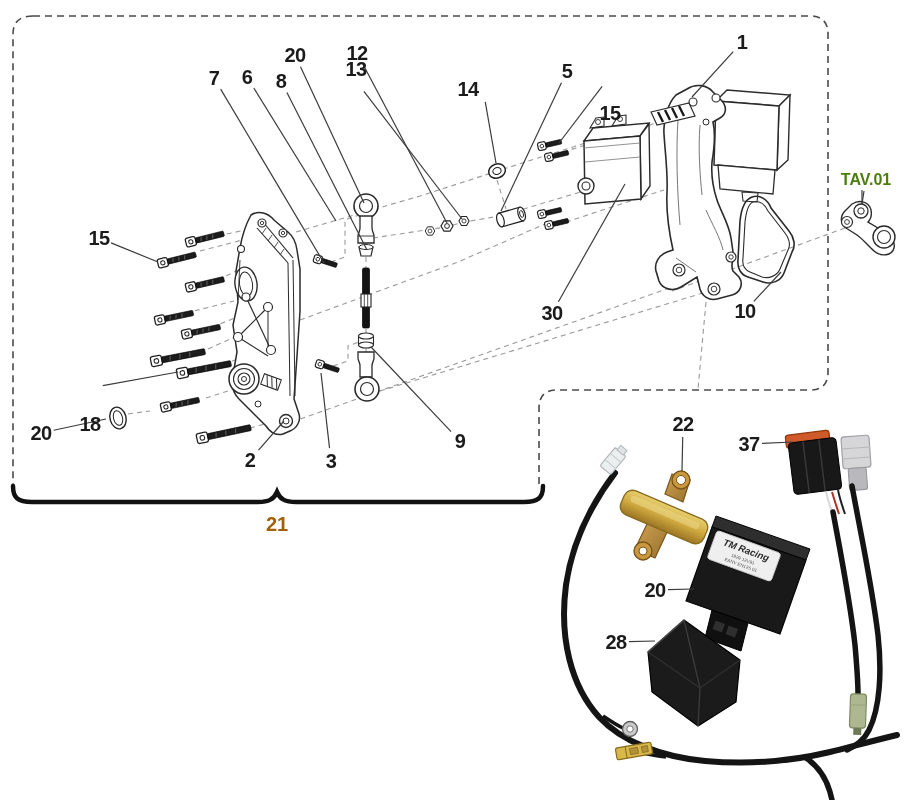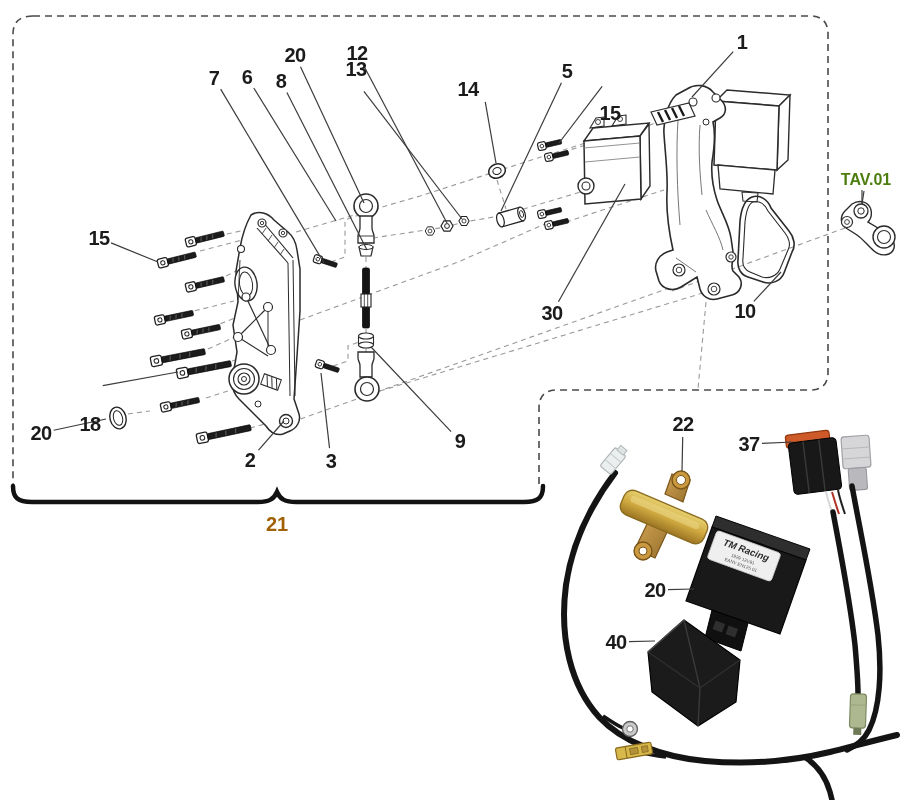--- a/index.html
+++ b/index.html
@@ -377,15 +377,15 @@
       <div class="callout" style="left: 356px; top: 69px;">13</div>
       <div class="callout" style="left: 468px; top: 89px;">14</div>
       <div class="callout" style="left: 610px; top: 76px; margin-top: 37px;">15</div>
       <div class="callout" style="left: 99px; top: 238px;">15</div>
       <div class="callout" style="left: 90px; top: 388px; margin-top: 36px;">18</div>
       <div class="callout" style="left: 41px; top: 433px;">20</div>
       <div class="callout" style="left: 552px; top: 313px;">30</div>
       <div class="callout" style="left: 683px; top: 424px; text-align: center;">22</div>
       <div class="callout" style="left: 749px; top: 444px;">37</div>
       <div class="callout" style="left: 655px; top: 590px;">20</div>
-      <div class="callout" style="left: 616px; top: 642px;">40</div>
+      <div class="callout" style="left: 616px; top: 642px;">28</div>
     </div>
 </div>
 
 </body></html>

